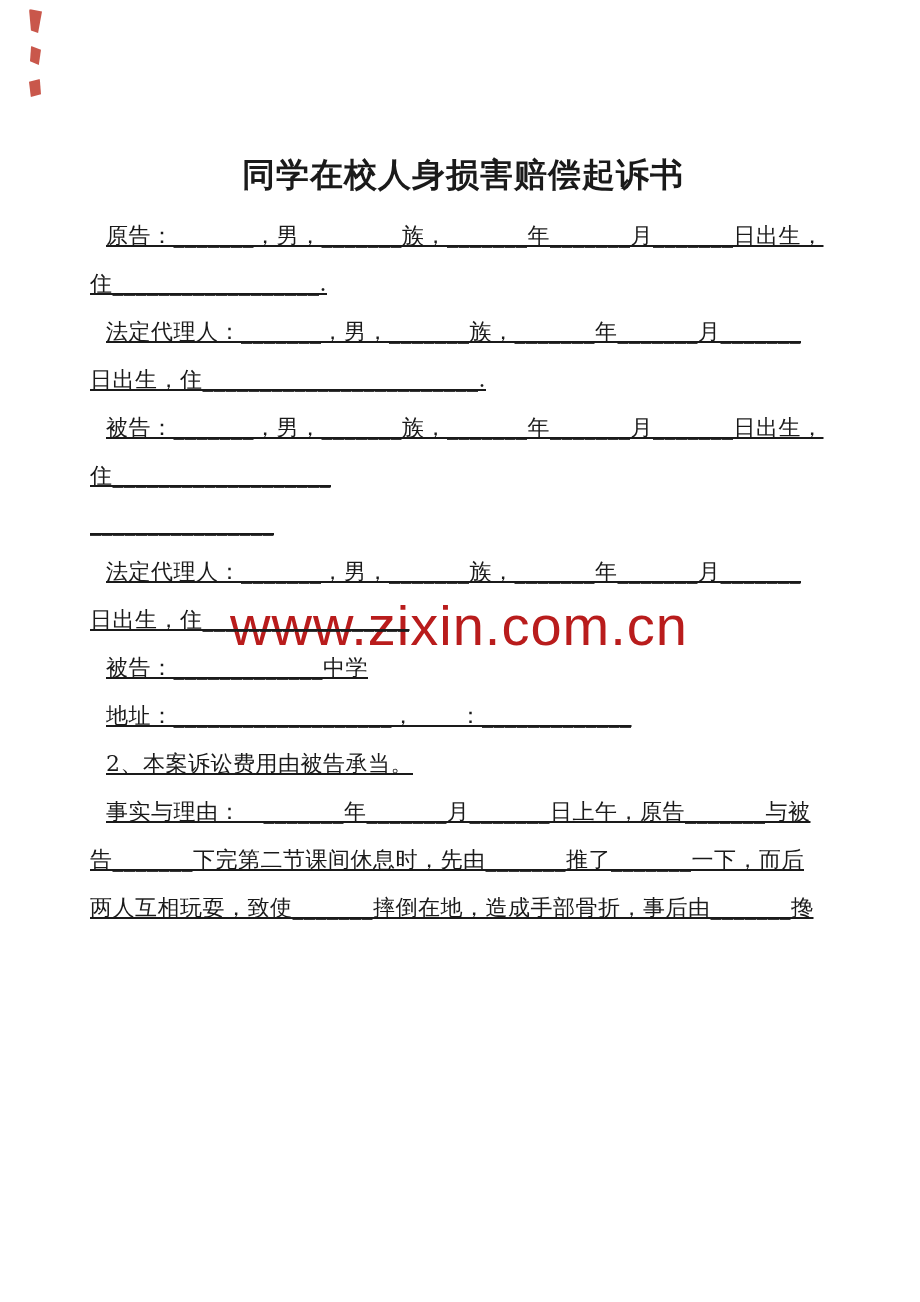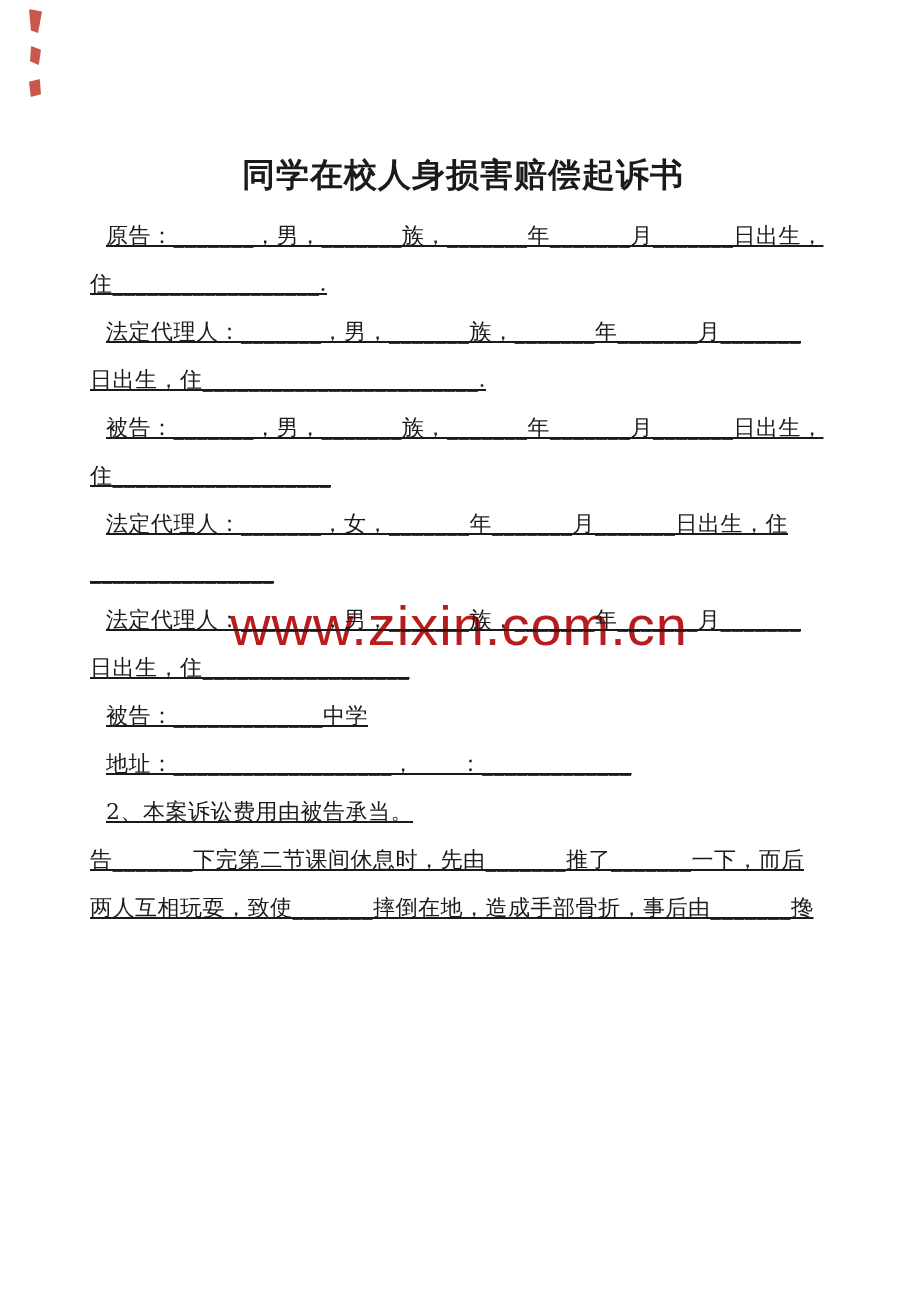--- a/index.html
+++ b/index.html
@@ -75,24 +75,24 @@
 
   <h1 class="doc-title">同学在校人身损害赔偿起诉书</h1>
 
   <div class="body-lines">
     <div class="line indent">原告：_______，男，_______族，_______年_______月_______日出生，</div>
     <div class="line">住__________________.</div>
     <div class="line indent">法定代理人：_______，男，_______族，_______年_______月_______</div>
     <div class="line">日出生，住________________________.</div>
     <div class="line indent">被告：_______，男，_______族，_______年_______月_______日出生，</div>
     <div class="line">住___________________</div>
-    <div class="line indent">法定代理人：_______，女，_______年_______月_______日出生，住</div>
     <div class="line">________________</div>
     <div class="line indent">法定代理人：_______，男，_______族，_______年_______月_______</div>
     <div class="line">日出生，住__________________</div>
     <div class="line indent">被告：_____________中学</div>
     <div class="line indent">地址：___________________，　　：_____________</div>
     <div class="line indent">2、本案诉讼费用由被告承当。</div>
+    <div class="line indent">事实与理由：　_______年_______月_______日上午，原告_______与被</div>
     <div class="line">告_______下完第二节课间休息时，先由_______推了_______一下，而后</div>
     <div class="line">两人互相玩耍，致使_______摔倒在地，造成手部骨折，事后由_______搀</div>
   </div>
 
 </div>
 
 </body></html>

